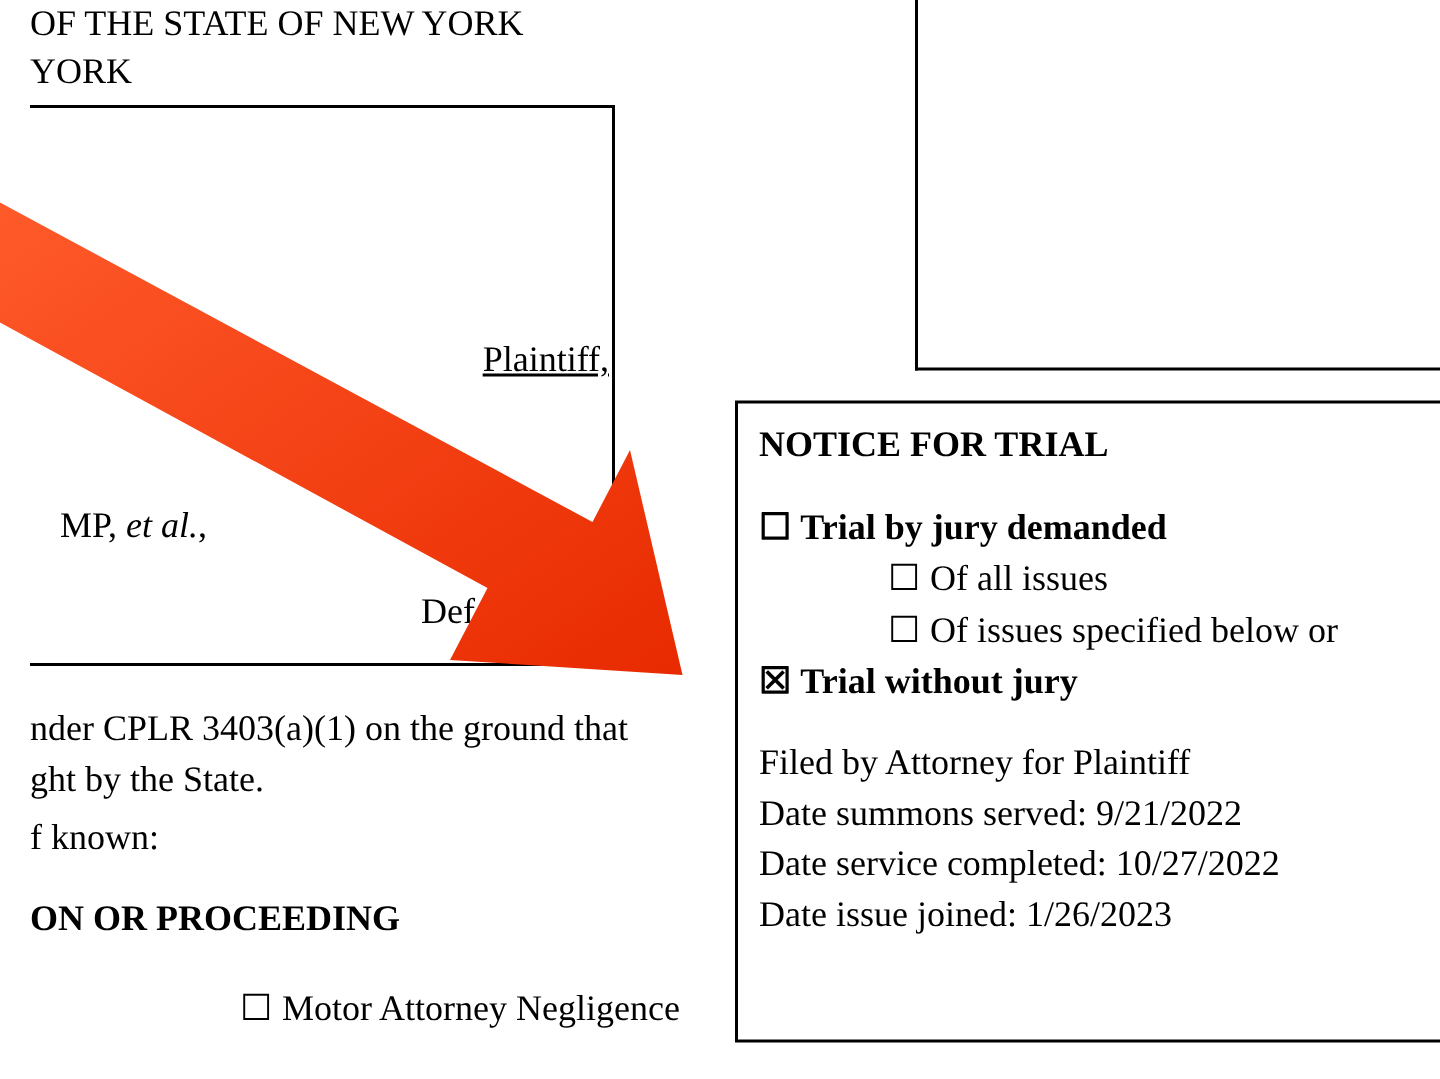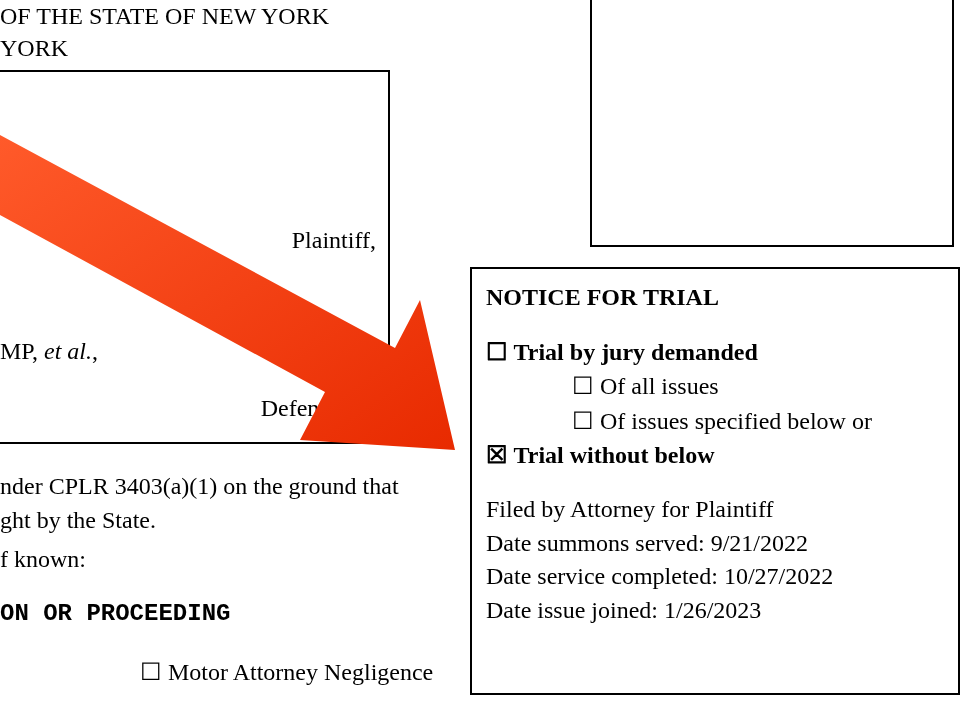--- a/index.html
+++ b/index.html
@@ -7,21 +7,21 @@
     padding: 0;
     width: 960px;
     height: 719px;
     background: #ffffff;
     font-family: "Times New Roman", Times, serif;
     font-size: 24px;
     color: #000000;
     overflow: hidden;
     position: relative;
   }
-  .abs { position: absolute; }
+  .abs { position: absolute; margin-left: 20px; }
   .box {
     border: 2px solid #000;
   }
   .bold { font-weight: bold; }
   .italic { font-style: italic; }
 
   
   #court-header {
     left: 0px;
     top: 0px;
@@ -40,43 +40,43 @@
     position: relative;
     width: 100%;
     height: 100%;
     line-height: 1.35;
   }
   #party1 {
     left: 0; top: 18px;
     width: 380px;
   }
   #plaintiff-label {
-    right: 12px;
+    right: 2px;
     top: 152px;
+    text-decoration: underline;
   }
   #party2 {
     left: 0; top: 263px;
   }
   #defendants-label {
     right: 18px;
     top: 320px;
   }
 
   #cplr-text {
     left: 0; top: 470px;
     width: 445px;
     line-height: 1.4;
   }
   #known-text {
     left: 0; top: 546px;
   }
   #section-heading {
     left: 0; top: 600px;
     font-weight: bold;
-    font-family: Liberation Mono, monospace;
   }
   #motor-vehicle {
     left: 140px;
     top: 658px;
   }
 
   
   #right-top-box {
     left: 590px;
     top: 0px;
@@ -160,21 +160,21 @@
 
   <span class="indent1">
     <span class="cb">☐</span><span> Of all issues</span>
   </span>
 
   <span class="indent1">
     <span class="cb">☐</span><span> Of issues specified below or</span>
   </span>
 
   <span class="option-row">
-    <span class="cb">☒</span><span> Trial without below</span>
+    <span class="cb">☒</span><span> Trial without jury</span>
   </span>
 
   <div class="spacer-mid"></div>
 
   <div>Filed by Attorney for Plaintiff</div>
   <div>Date summons served: 9/21/2022</div>
   <div>Date service completed: 10/27/2022</div>
   <div>Date issue joined:  1/26/2023</div>
 </div>
 

